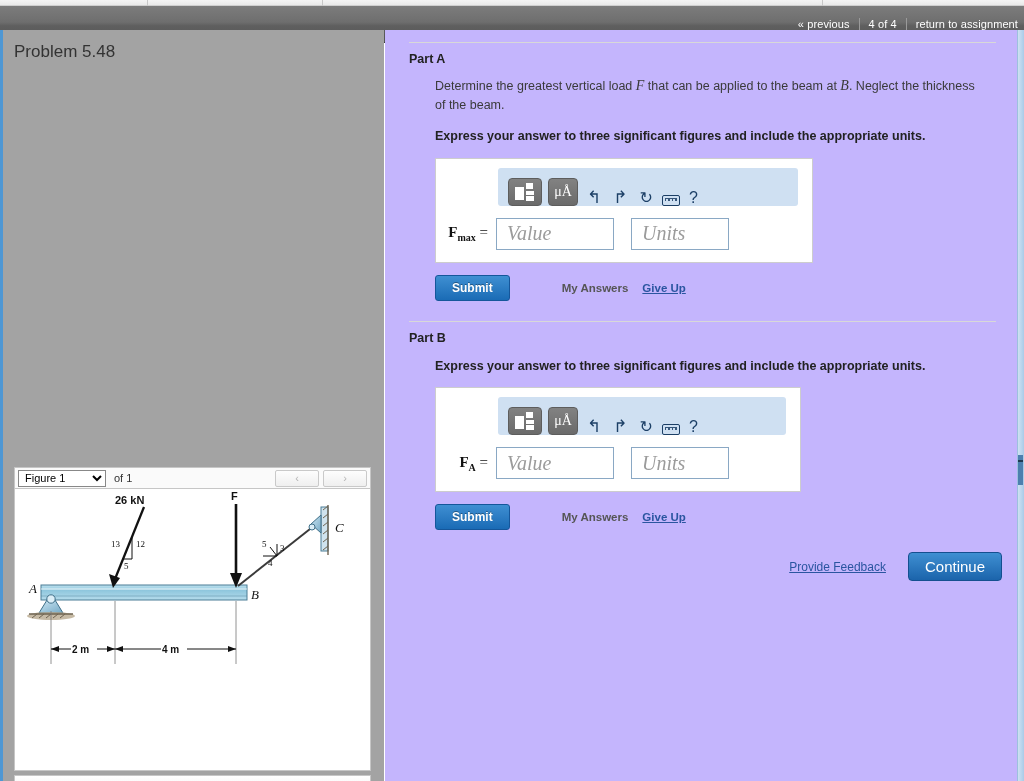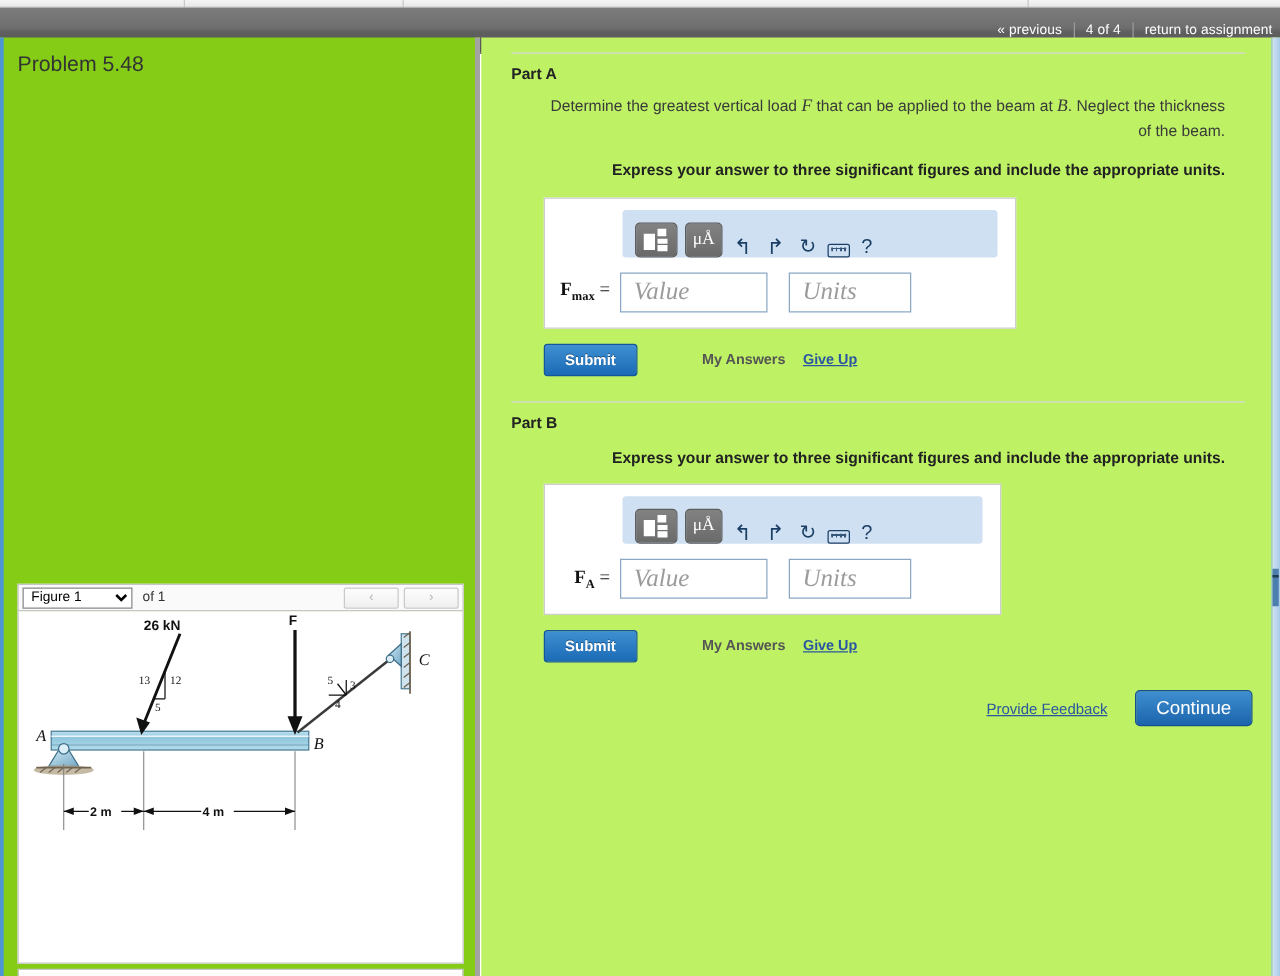--- a/index.html
+++ b/index.html
@@ -33,21 +33,21 @@
   }
   .tb-div {
     display:inline-block; width:1px; height:13px; background:#9a9a9a;
     margin: 0 9px; vertical-align: middle;
   }
   .tb-item { display:inline-block; white-space:nowrap; }
 
   
   .leftpanel {
     position: absolute; left: 0; top: 30px; width: 384px; height: 751px;
-    background: #84cc16;
+    background: #a3a3a3;
     border-right: 4px solid #a3a3a3;
   }
   .leftpanel::before {
     content:''; position:absolute; left:0; top:0; width:3px; height:100%;
     background:#4e97d4;
   }
   .prob-title {
     position:absolute; left:14px; top:12px;
     font-size: 17px; color: #333333; font-weight: 400;
   }
@@ -92,32 +92,32 @@
   }
   .figfooter {
     position:absolute; left:14px; top:745px; width:357px; height:28px;
     background: linear-gradient(to bottom,#ffffff,#e9e9e9);
     border:1px solid #c6c6c6;
   }
 
   
   .content {
     position:absolute; left:385px; top:30px; width:639px; height:751px;
-    background:#bef264;
+    background:#c4b5fd;
   }
   .part-rule {
     height:1px; background:#d8d8d8; margin: 0 0 0 0;
   }
   .part-head {
     font-size:12.5px; font-weight:bold; color:#222;
     padding: 9px 0 0 0;
   }
   .qtext {
     font-size:12.5px; color:#3a3a3a; line-height:1.5;
-    margin: 9px 0 0 26px; max-width: 545px; text-align: right;
+    margin: 9px 0 0 26px; max-width: 545px;
   }
   .qtext.bold { font-weight:bold; color:#222; margin-top:12px; }
 
   .ansbox {
     margin: 12px 0 0 26px;
     width: 378px;
     border:1px solid #cdcdcd;
     background:#ffffff;
     padding: 9px 10px 12px 10px;
   }

